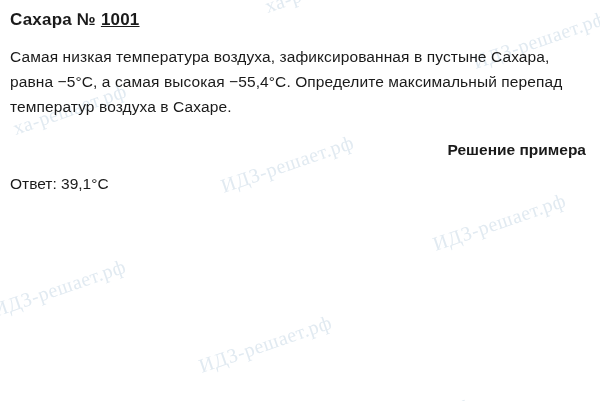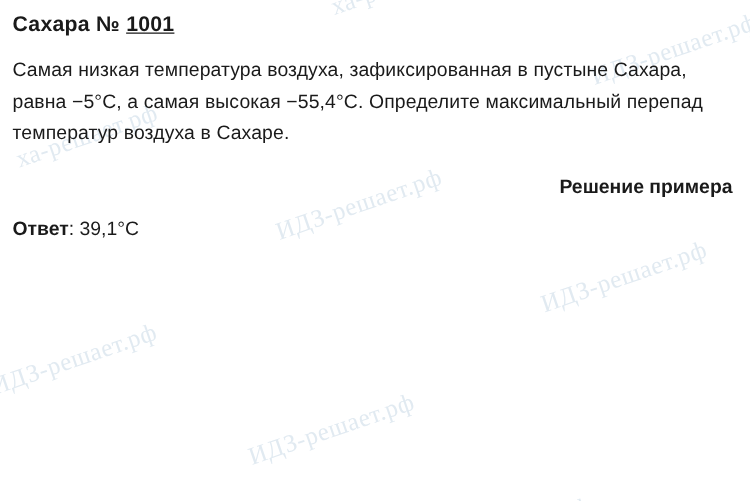--- a/index.html
+++ b/index.html
@@ -64,21 +64,21 @@
     font-size: 15.5px;
     font-weight: bold;
     margin: 0 0 16px 0;
     text-align: right;
   }
   .answer {
     font-size: 15.5px;
     margin: 0;
   }
   .answer b {
-    font-weight: bold;
+    font-weight: normal;
   }
 </style>
 </head>
 <body>
 
 <div class="page">
 
   <div class="watermarks">
     <span class="wm" style="left:262px; top:-4px; transform:rotate(-19deg); font-size:20px;">ха-решает.рф</span>
     <span class="wm" style="left:470px; top:52px; transform:rotate(-19deg); font-size:20px;">ИДЗ-решает.рф</span>

